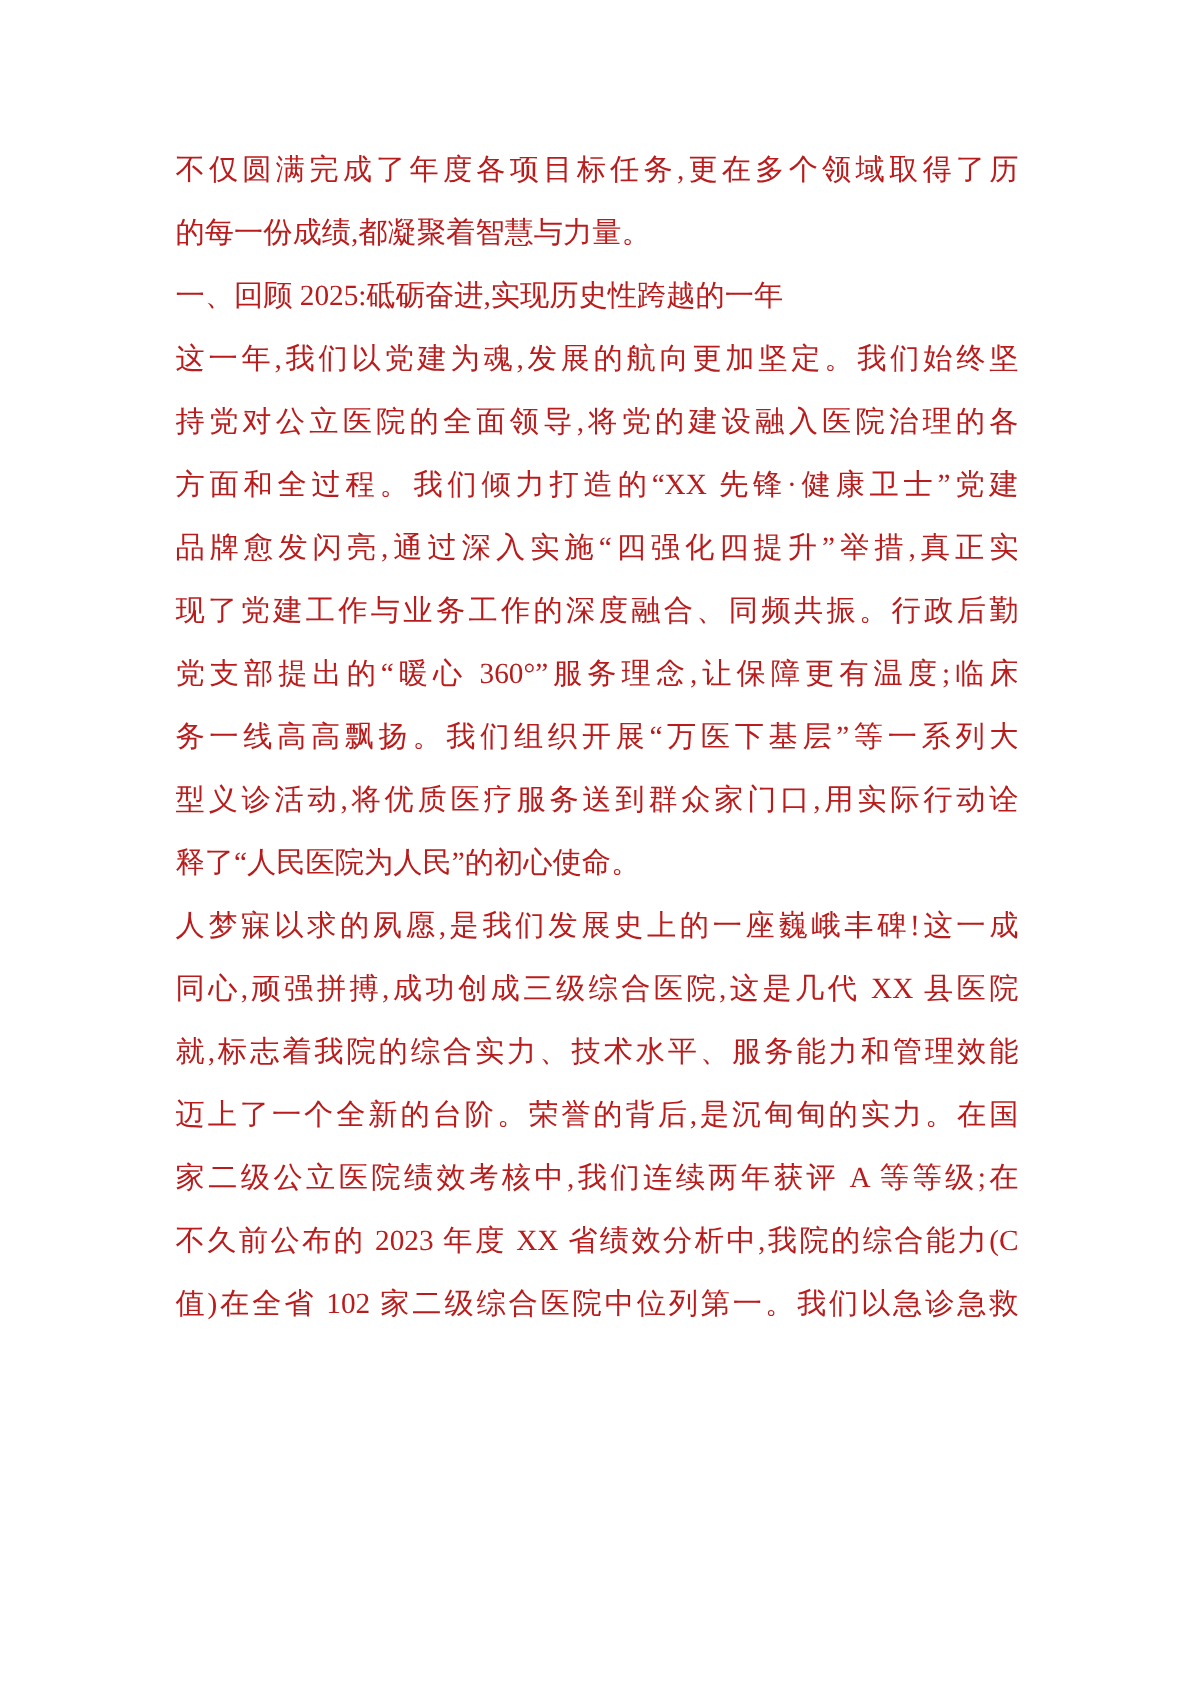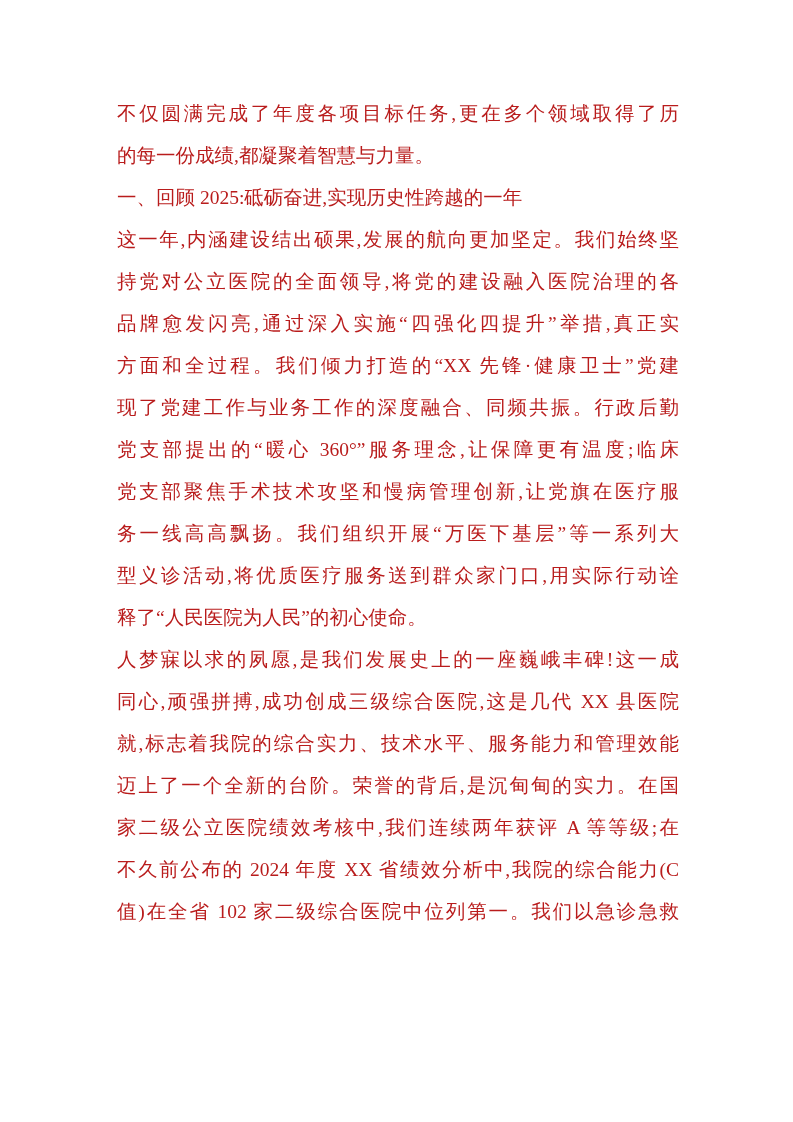--- a/index.html
+++ b/index.html
@@ -46,36 +46,35 @@
     <div>
       <div class="line">不仅圆满完成了年度各项目标任务,更在多个领域取得了历</div>
       <div class="line end">的每一份成绩,都凝聚着智慧与力量。</div>
     </div>
 
     <div>
       <div class="line end">一、回顾 2025:砥砺奋进,实现历史性跨越的一年</div>
     </div>
 
     <div>
-      <div class="line">这一年,内涵建设结出硕果,发展的航向更加坚定。我们始终坚</div>
+      <div class="line">这一年,我们以党建为魂,发展的航向更加坚定。我们始终坚</div>
       <div class="line">持党对公立医院的全面领导,将党的建设融入医院治理的各</div>
+      <div class="line">方面和全过程。我们倾力打造的“XX 先锋·健康卫士”党建</div>
       <div class="line">品牌愈发闪亮,通过深入实施“四强化四提升”举措,真正实</div>
-      <div class="line">方面和全过程。我们倾力打造的“XX 先锋·健康卫士”党建</div>
       <div class="line">现了党建工作与业务工作的深度融合、同频共振。行政后勤</div>
       <div class="line">党支部提出的“暖心 360°”服务理念,让保障更有温度;临床</div>
-      <div class="line">党支部聚焦手术技术攻坚和慢病管理创新,让党旗在医疗服</div>
       <div class="line">务一线高高飘扬。我们组织开展“万医下基层”等一系列大</div>
       <div class="line">型义诊活动,将优质医疗服务送到群众家门口,用实际行动诠</div>
       <div class="line end">释了“人民医院为人民”的初心使命。</div>
     </div>
 
     <div>
       <div class="line">人梦寐以求的夙愿,是我们发展史上的一座巍峨丰碑!这一成</div>
       <div class="line">同心,顽强拼搏,成功创成三级综合医院,这是几代 XX 县医院</div>
       <div class="line">就,标志着我院的综合实力、技术水平、服务能力和管理效能</div>
       <div class="line">迈上了一个全新的台阶。荣誉的背后,是沉甸甸的实力。在国</div>
       <div class="line">家二级公立医院绩效考核中,我们连续两年获评 A 等等级;在</div>
-      <div class="line">不久前公布的 2024 年度 XX 省绩效分析中,我院的综合能力(C</div>
+      <div class="line">不久前公布的 2023 年度 XX 省绩效分析中,我院的综合能力(C</div>
       <div class="line">值)在全省 102 家二级综合医院中位列第一。我们以急诊急救</div>
     </div>
 
   </div>
 </div>
 
 </body></html>

